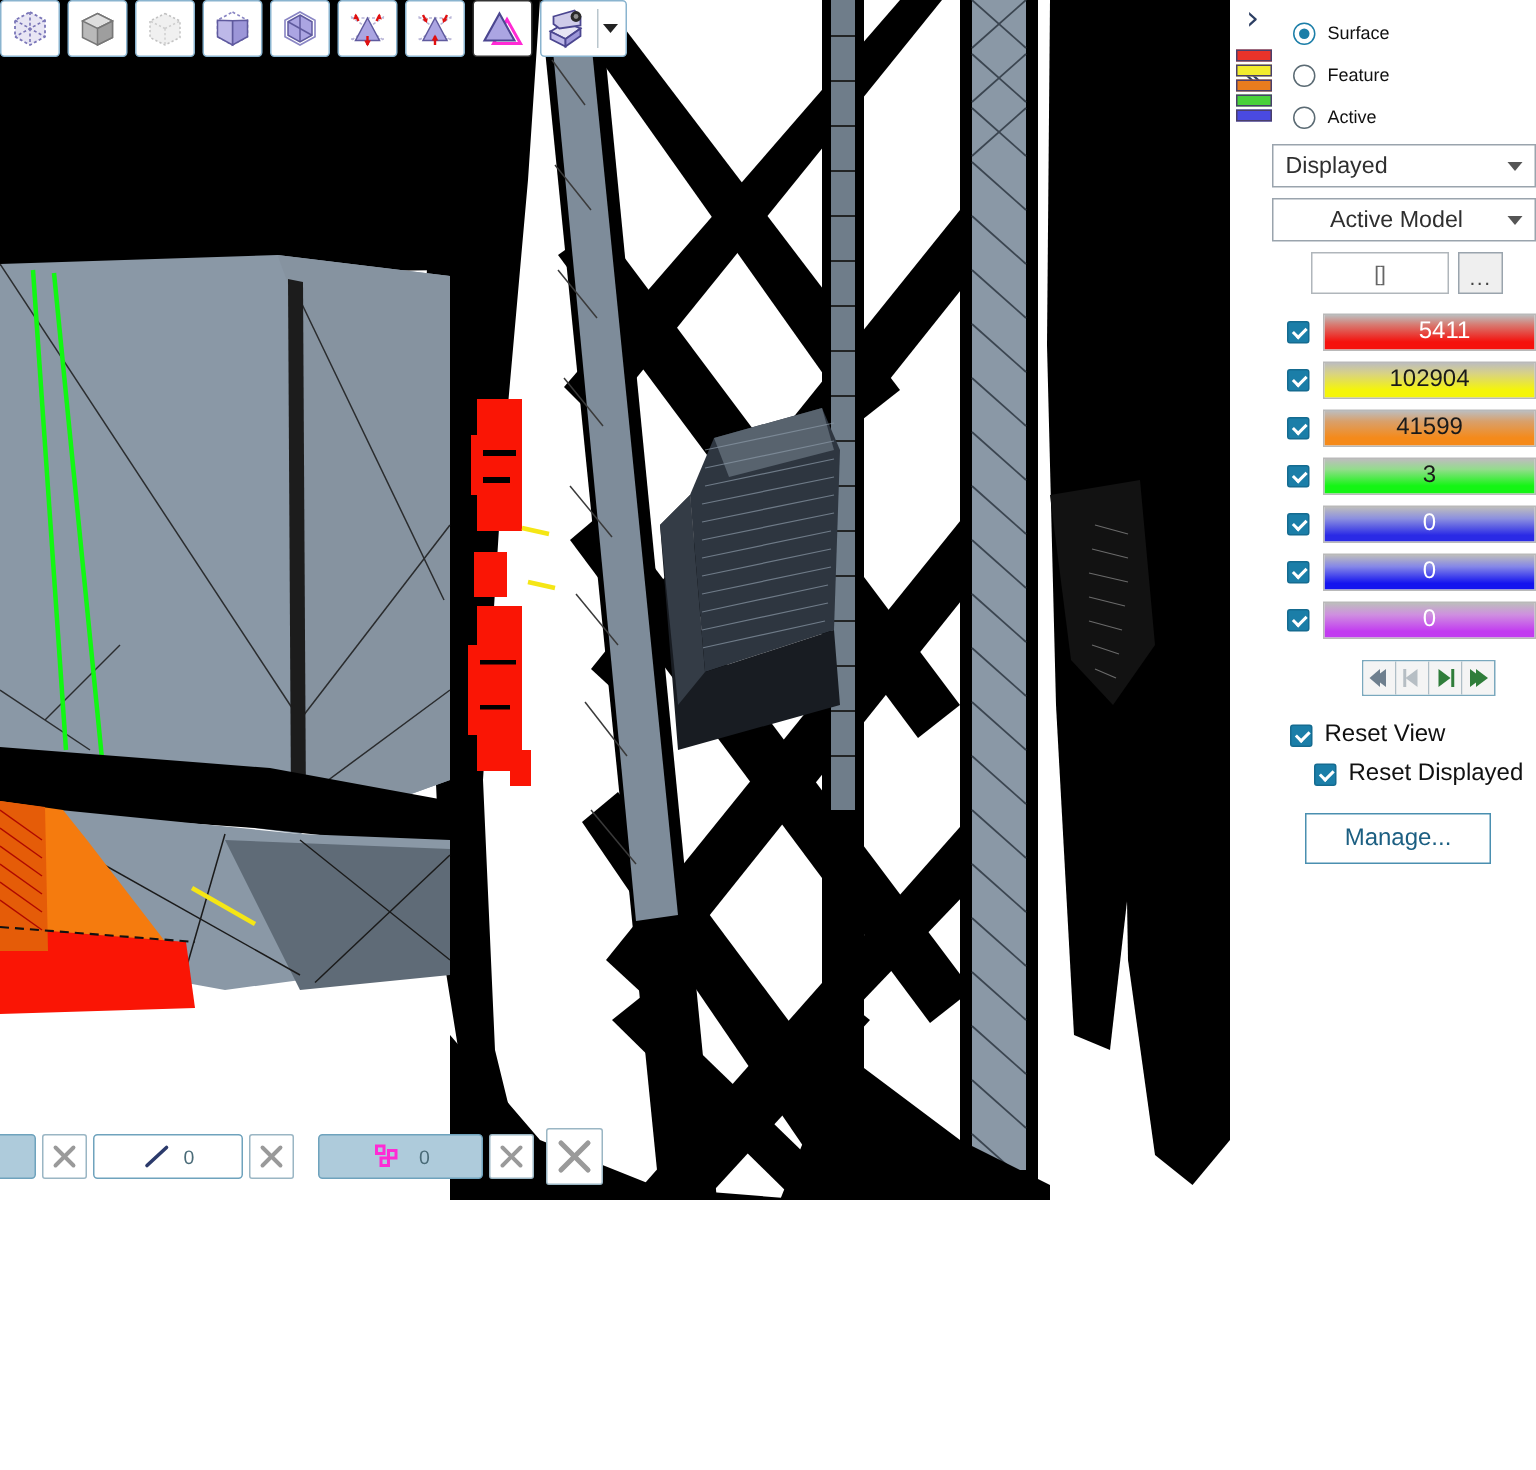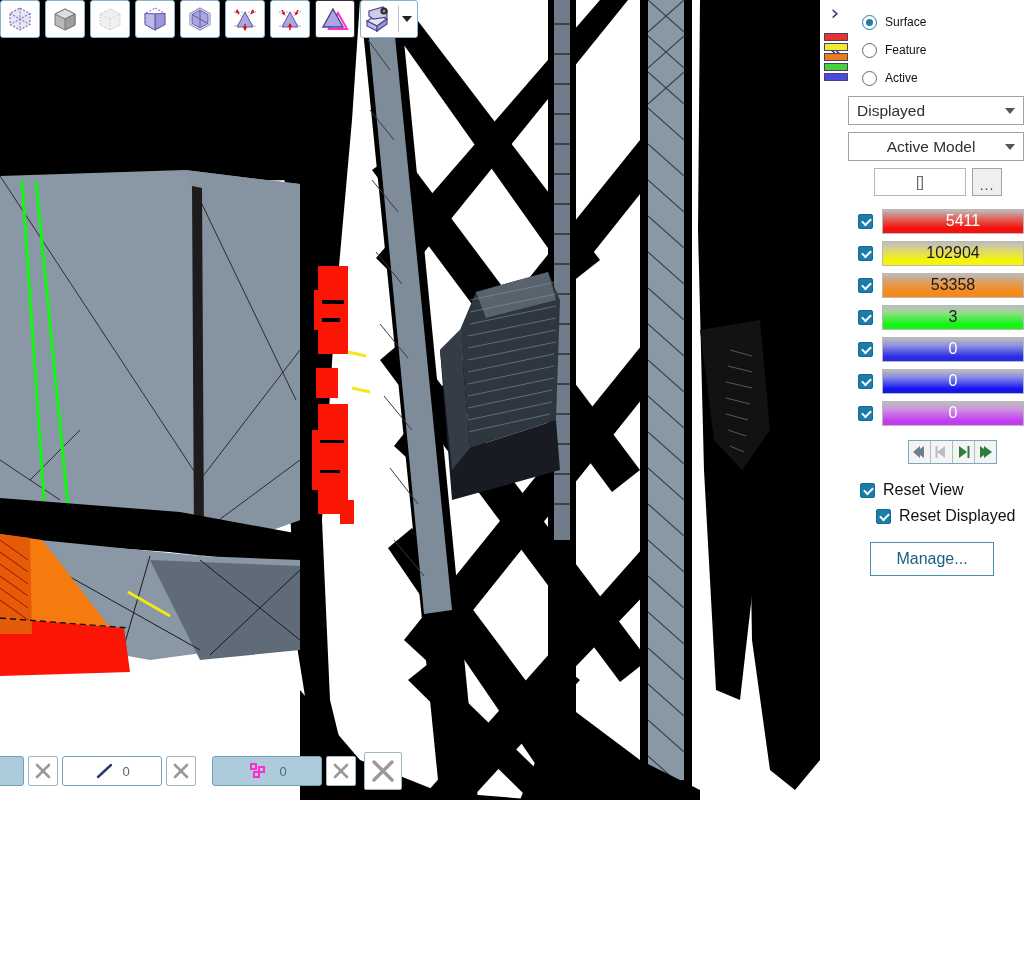--- a/index.html
+++ b/index.html
@@ -589,21 +589,21 @@
       <div class="lrow">
         <div class="cbx"></div>
         <div class="swatch" style="background:linear-gradient(to bottom,#bdbdbd 0%,#d8d285 30%,#f5f50a 78%,#f5f50a 100%);color:#1a1a1a;">
           <span>102904</span>
         </div>
       </div>
 
       <div class="lrow">
         <div class="cbx"></div>
         <div class="swatch" style="background:linear-gradient(to bottom,#bdbdbd 0%,#d9a06b 30%,#f58a1a 78%,#f58a1a 100%);color:#1a1a1a;">
-          <span>53358</span>
+          <span>41599</span>
         </div>
       </div>
 
       <div class="lrow">
         <div class="cbx"></div>
         <div class="swatch" style="background:linear-gradient(to bottom,#bdbdbd 0%,#93dd8c 30%,#14f514 78%,#14f514 100%);color:#1a1a1a;">
           <span>3</span>
         </div>
       </div>
 

